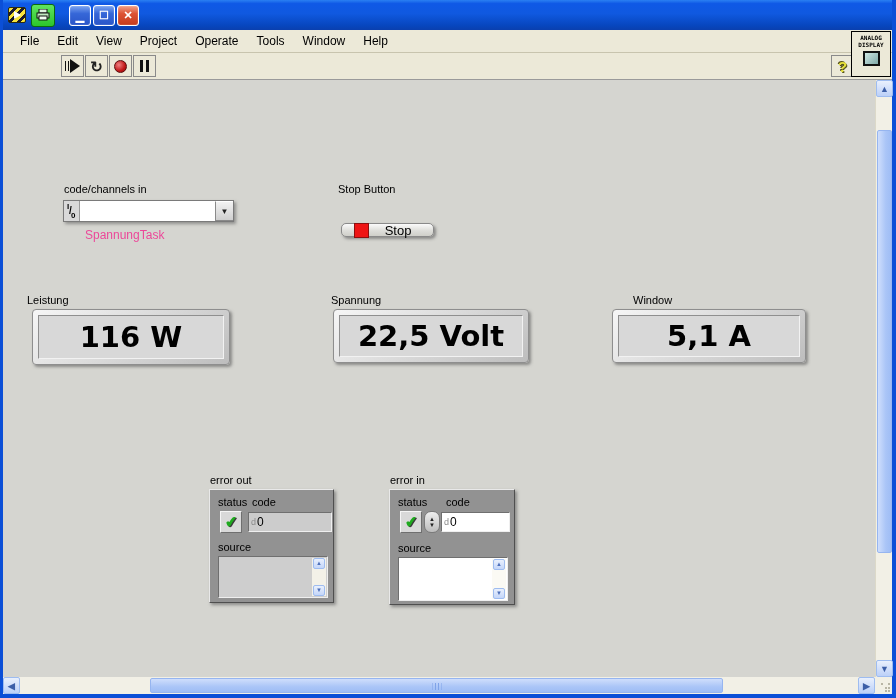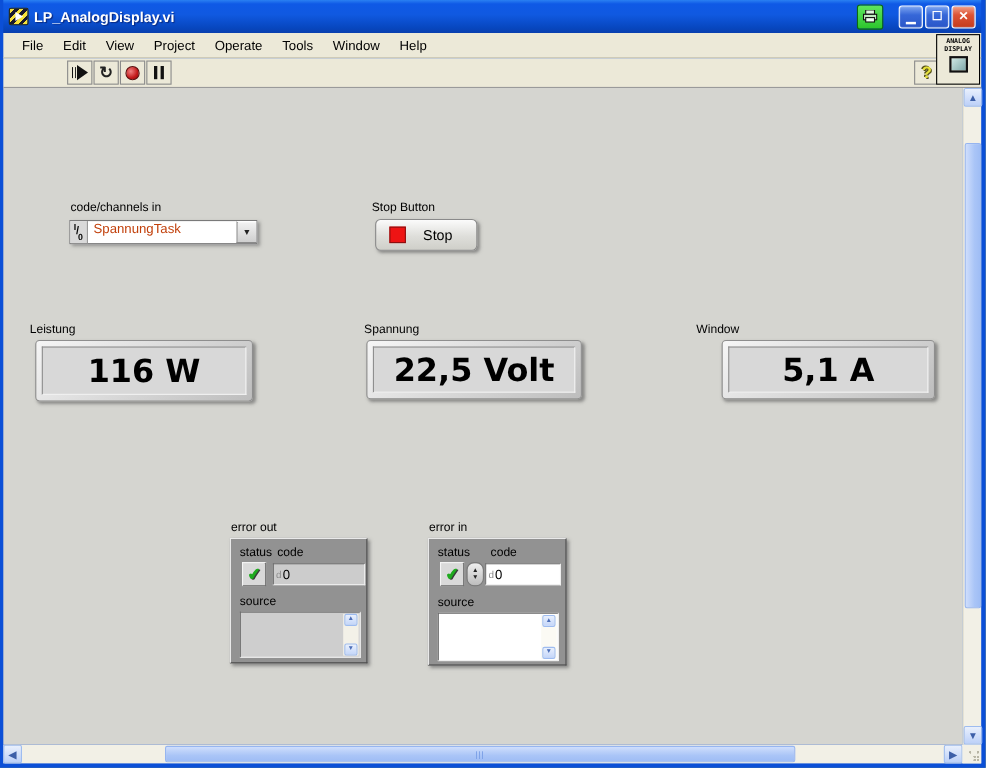--- a/index.html
+++ b/index.html
@@ -59,29 +59,29 @@
   .panel{flex:1;background:#d5d5d0;position:relative;overflow:hidden;}
   .lv-label{position:absolute;font-size:11px;color:#000;white-space:nowrap;}
 
   
   .io-combo{position:absolute;display:flex;height:22px;width:171px;background:#fff;border:1px solid #7a7a7a;
     box-shadow:2px 2px 3px rgba(90,90,90,.55);}
   .io-glyph{width:16px;background:#d9d9d9;border-right:1px solid #9a9a9a;position:relative;font-size:8px;font-weight:bold;}
   .io-glyph .t{position:absolute;left:3px;top:1px;}
   .io-glyph .s{position:absolute;left:5px;top:4px;font-size:10px;}
   .io-glyph .b{position:absolute;left:7px;bottom:1px;}
-  .io-combo .combo-text{flex:1;font-size:12px;padding:0 4px 0 5px;color:#c2410c;}
+  .io-combo .combo-text{flex:1;font-size:12px;padding:10px 4px 0 5px;color:#ec4899;margin-top:17px;}
   .combo-arrow{width:18px;background:linear-gradient(#f2f2f2,#cfcfcf);border-left:1px solid #8a8a8a;
     display:flex;align-items:center;justify-content:center;font-size:8px;color:#222;
     border-top:1px solid #fff;border-bottom:1px solid #8a8a8a;}
 
   
-  .stop-btn{position:absolute;width:93px;height:29px;border:1px solid #8a8a8a;border-radius:5px;
+  .stop-btn{position:absolute;width:93px;height:14px;border:1px solid #8a8a8a;border-radius:5px;
     background:linear-gradient(180deg,#fbfbfb,#dededa 55%,#cfcfc9);box-shadow:2px 2px 3px rgba(90,90,90,.6);
-    display:flex;align-items:center;padding-left:12px;}
+    display:flex;align-items:center;padding-left:12px;margin-top:24px;}
   .stop-btn .red-square{width:15px;height:15px;background:#ee1414;border:1px solid #8c0f0f;}
   .stop-btn .stop-text{flex:1;text-align:center;font-size:13px;color:#000;padding-right:6px;}
 
   
   .display{position:absolute;border:1px solid #8e8e8e;border-radius:4px;
     background:linear-gradient(145deg,#f6f6f6,#bdbdbd);padding:5px;box-shadow:2px 2px 3px rgba(90,90,90,.6);}
   .display-inner{width:100%;height:100%;background:#d8d8d8;
     border:1px solid;border-color:#8f8f8f #f2f2f2 #f2f2f2 #8f8f8f;
     display:flex;align-items:center;justify-content:center;
     font-family:"DejaVu Sans",sans-serif;font-weight:bold;font-size:29px;color:#000;}
@@ -133,21 +133,20 @@
                radial-gradient(circle at 6px 9px,#b8b5a5 1px,transparent 1.2px);}
 </style>
 </head>
 <body>
 
 <div class="window">
   <div class="win-inner">
 
     <div class="titlebar">
       <div class="vi-app-icon"></div>
-      <div class="title-text">LP_AnalogDisplay.vi</div>
       <div class="tray-icon">
         <svg width="14" height="12" viewBox="0 0 14 12">
           <rect x="3" y="0" width="8" height="4" fill="#dff5df" stroke="#111" stroke-width="1"></rect>
           <rect x="1" y="4" width="12" height="5" fill="#bfe8bf" stroke="#111" stroke-width="1"></rect>
           <rect x="3" y="7" width="8" height="4" fill="#f2fff2" stroke="#111" stroke-width="1"></rect>
         </svg>
       </div>
       <div class="caption-btns">
         <div class="cap-btn cap-min">
             <span class="glyph">▁</span>
@@ -223,21 +222,21 @@
         <div class="display" style="left:29px;top:229px;width:198px;height:56px;">
           <div class="display-inner">116 W</div>
         </div>
 
         <div class="lv-label" style="left:328px;top:214px;">Spannung</div>
         <div class="display" style="left:330px;top:229px;width:196px;height:54px;">
           <div class="display-inner">22,5 Volt</div>
         </div>
 
         <div class="lv-label" style="left:630px;top:214px;">Window</div>
-        <div class="display" style="left:653px;top:229px;width:194px;height:54px;">
+        <div class="display" style="left:609px;top:229px;width:194px;height:54px;">
           <div class="display-inner">5,1 A</div>
         </div>
 
         <div class="lv-label" style="left:207px;top:394px;">error out</div>
         <div class="cluster" style="left:206px;top:409px;width:125px;height:114px;">
           <div class="lv-label" style="left:8px;top:6px;">status</div>
           <div class="status-box" style="left:10px;top:21px;">
             <span class="check">✔</span>
           </div>
           <div class="lv-label" style="left:42px;top:6px;">code</div>

